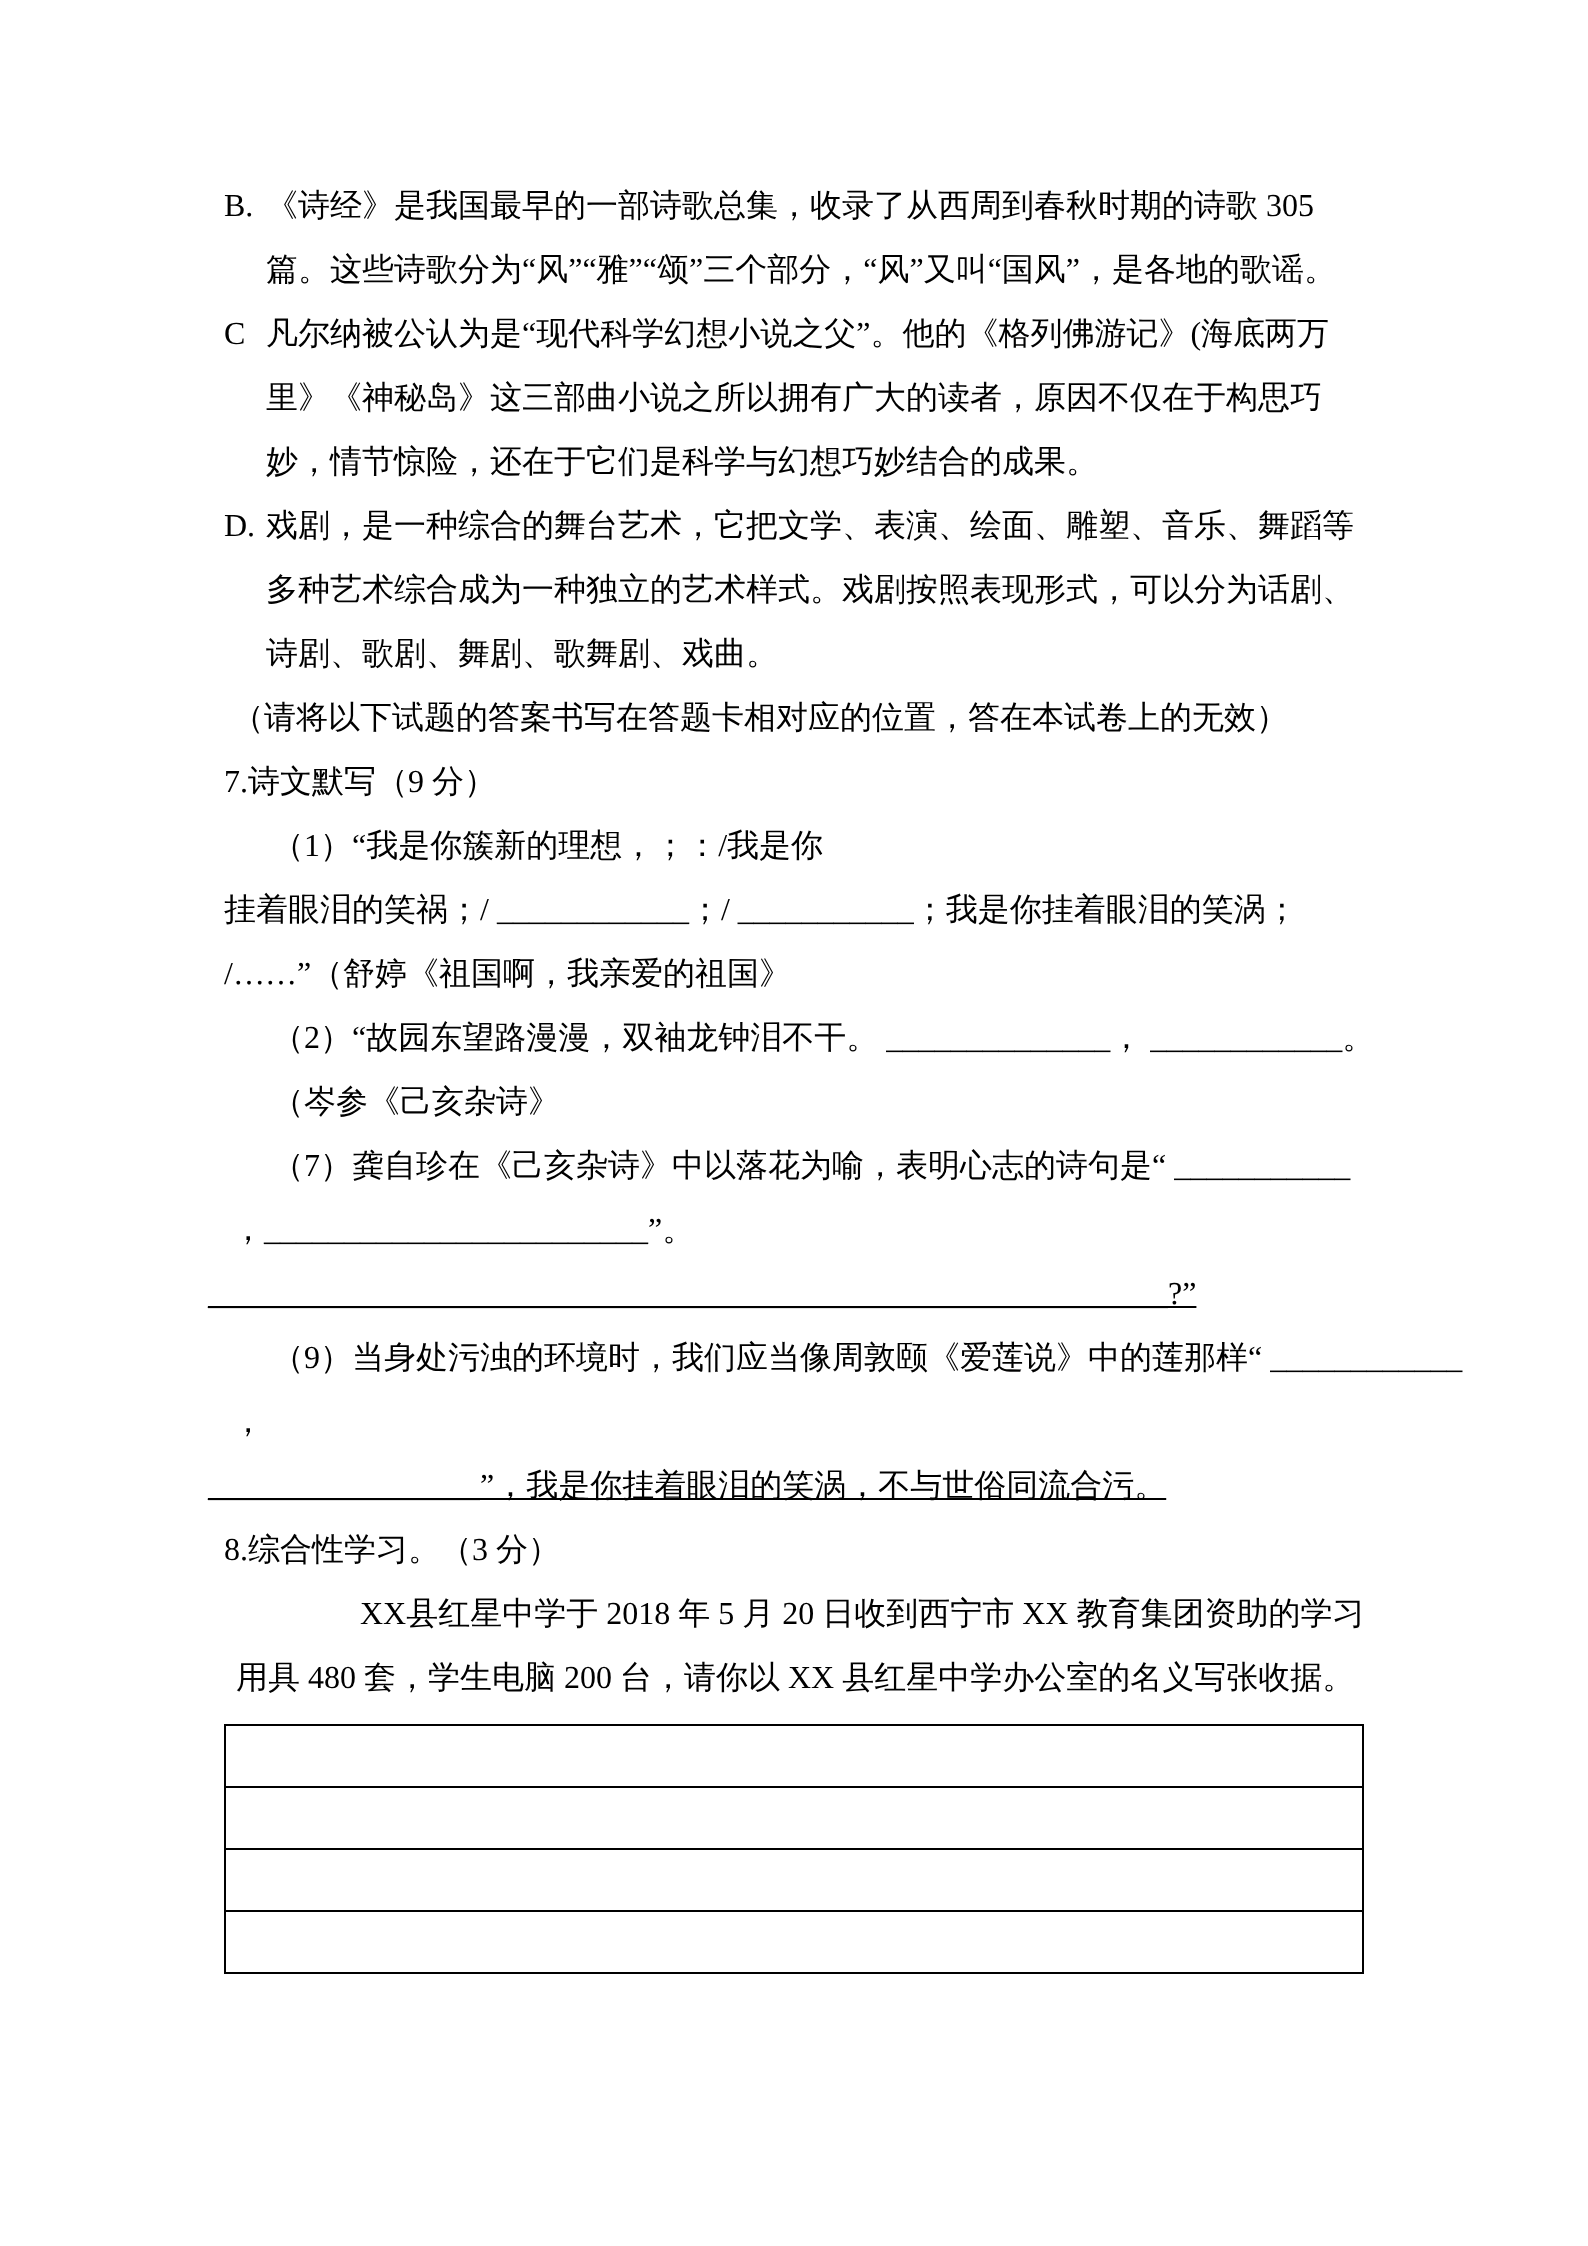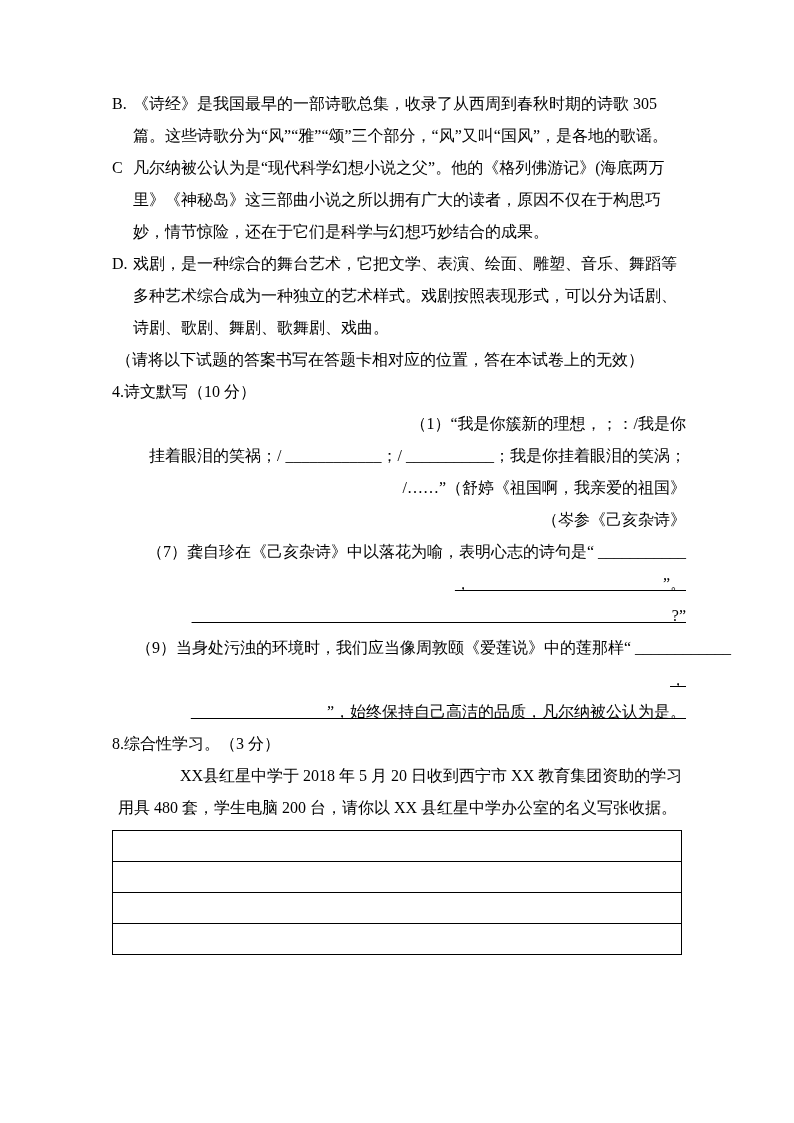--- a/index.html
+++ b/index.html
@@ -5,28 +5,28 @@
   html,body{margin:0;padding:0;}
   body{
     width:794px;height:1123px;
     background:#ffffff;color:#000000;
     font-family:"Liberation Serif","DejaVu Serif",serif;
     font-size:16px;
     overflow:hidden;
   }
   .content{padding:88px 108px 0 112px;}
   .line{line-height:32px;min-height:32px;}
-  .nowrap{white-space:nowrap;text-align:right;}
+  .nowrap{white-space:nowrap;}
   .option{display:flex;line-height:32px;}
   .opt-label{flex:0 0 21px;white-space:pre;}
   .opt-text{flex:1 1 auto;}
   .i-note{margin-left:4px;}
   .i-num{margin-left:24px;}
-  .i-cont{margin-left:18px;}
-  .i-comma{margin-left:4px;text-decoration:underline;}
+  .i-cont{}
+  .i-comma{margin-left:4px;}
   .i-neg{margin-left:-8px;text-decoration:underline;}
   .q8para{line-height:32px;margin-left:6px;text-indent:62px;}
   .answer-table{
     border-collapse:collapse;
     width:570px;
     margin-top:6px;
     margin-left:0;
     table-layout:fixed;
   }
   .answer-table td{
@@ -50,32 +50,33 @@
     <span class="opt-text">凡尔纳被公认为是“现代科学幻想小说之父”。他的《格列佛游记》(海底两万里》《神秘岛》这三部曲小说之所以拥有广大的读者，原因不仅在于构思巧妙，情节惊险，还在于它们是科学与幻想巧妙结合的成果。</span>
   </div>
 
   <div class="option">
     <span class="opt-label">D.</span>
     <span class="opt-text">戏剧，是一种综合的舞台艺术，它把文学、表演、绘面、雕塑、音乐、舞蹈等多种艺术综合成为一种独立的艺术样式。戏剧按照表现形式，可以分为话剧、诗剧、歌剧、舞剧、歌舞剧、戏曲。</span>
   </div>
 
   <div class="line i-note">（请将以下试题的答案书写在答题卡相对应的位置，答在本试卷上的无效）</div>
 
-  <div class="line">4.诗文默写（10 分）</div>
+  <div class="line">7.诗文默写（9 分）</div>
 
   <div class="line i-num nowrap">（1）“我是你簇新的理想，；：/我是你</div>
   <div class="line i-cont nowrap">挂着眼泪的笑祸；/ ____________；/ ___________；我是你挂着眼泪的笑涡；</div>
   <div class="line i-cont nowrap">/……”（舒婷《祖国啊，我亲爱的祖国》</div>
+  <div class="line i-num nowrap">（2）“故园东望路漫漫，双袖龙钟泪不干。 ______________， ____________。</div>
   <div class="line i-num nowrap">（岑参《己亥杂诗》</div>
   <div class="line i-num nowrap">（7）龚自珍在《己亥杂诗》中以落花为喻，表明心志的诗句是“ ___________</div>
   <div class="line i-comma nowrap">，________________________”。</div>
   <div class="line i-neg nowrap">____________________________________________________________?”</div>
   <div class="line i-num nowrap">（9）当身处污浊的环境时，我们应当像周敦颐《爱莲说》中的莲那样“ ____________</div>
   <div class="line i-comma nowrap">，</div>
-  <div class="line i-neg nowrap">_________________”，始终保持自己高洁的品质，凡尔纳被公认为是。</div>
+  <div class="line i-neg nowrap">_________________”，我是你挂着眼泪的笑涡，不与世俗同流合污。</div>
 
   <div class="line">8.综合性学习。（3 分）</div>
 
   <div class="q8para">XX县红星中学于 2018 年 5 月 20 日收到西宁市 XX 教育集团资助的学习用具 480 套，学生电脑 200 台，请你以 XX 县红星中学办公室的名义写张收据。</div>
 
   <table class="answer-table">
     <tbody>
       <tr>
           <td></td>
         </tr>

